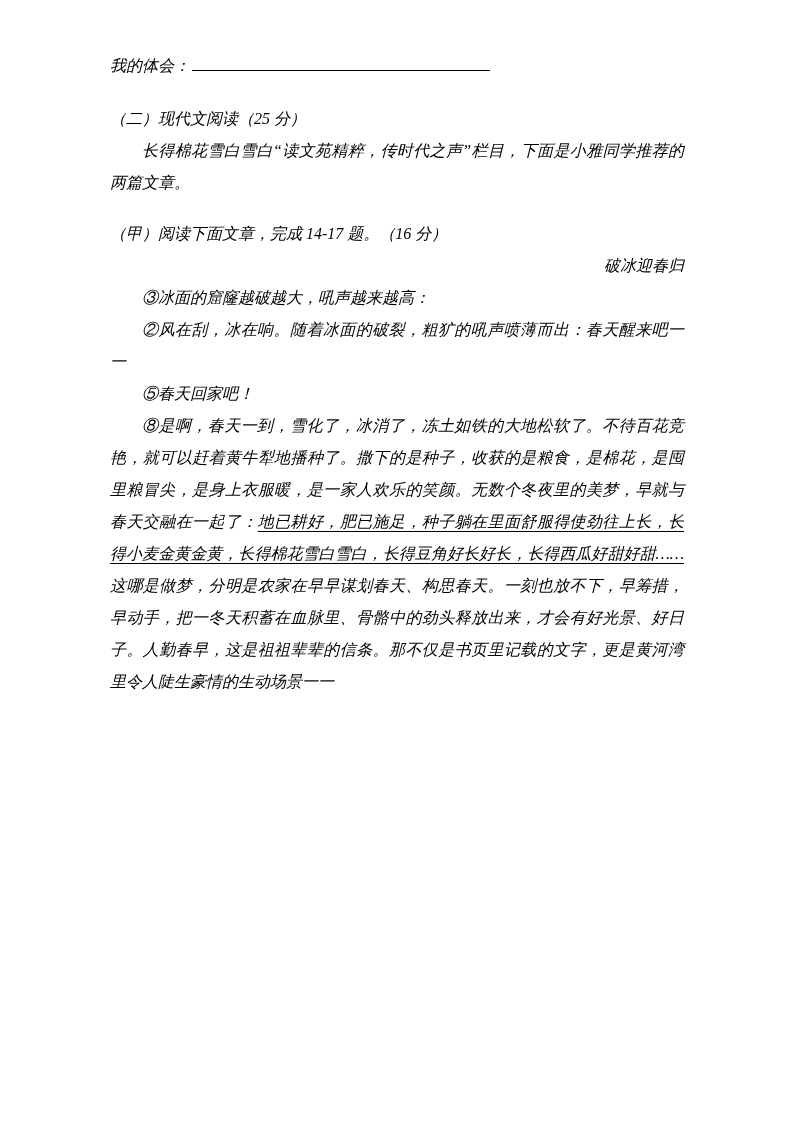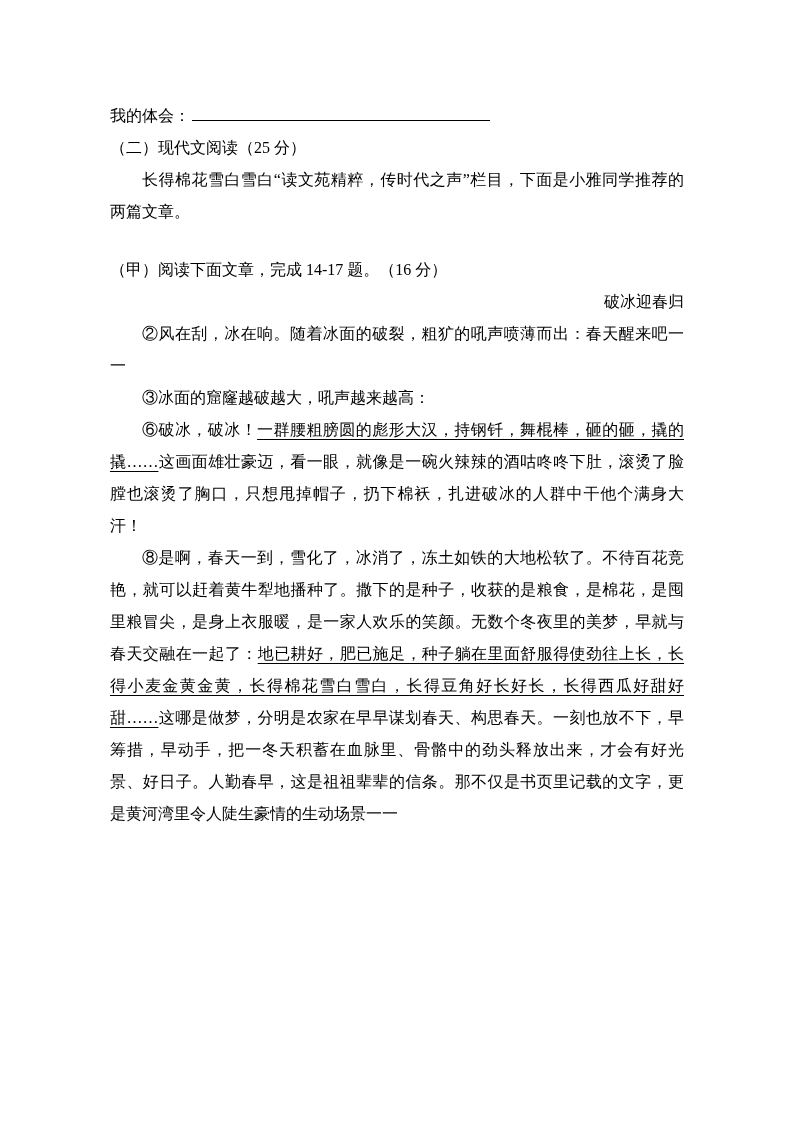--- a/index.html
+++ b/index.html
@@ -7,42 +7,43 @@
     width: 794px;
     background: #ffffff;
     font-family: "Liberation Serif", "DejaVu Serif", serif;
   }
   .page {
     position: relative;
     width: 794px;
     height: 1123px;
     background: #ffffff;
     color: #000000;
-    padding: 100px 110px 0 110px;
+    padding: 50px 110px 0 110px;
     font-size: 16px;
     line-height: 32px;
     overflow: hidden;
+    font-style: italic;
   }
   .line { white-space: nowrap; }
   .reflection-line { }
   .blank {
     display: inline-block;
     width: 298px;
     height: 16px;
     border-bottom: 1px solid #000;
     vertical-align: baseline;
     margin-left: 2px;
   }
-  .section-heading { margin-top: 0; }
+  .section-heading { margin-top: 21px; }
   .intro {
     text-indent: 2em;
     text-align: justify;
     white-space: normal;
   }
-  .instruction { margin-top: 26px; }
+  .instruction { margin-top: 19px; }
   .center { text-align: right; }
   .body-para {
     text-indent: 2em;
     text-align: justify;
   }
   .body-para span { text-indent: 0; }
   .u {
     text-decoration: underline;
     text-underline-offset: 4px;
     text-decoration-thickness: 1px;
@@ -60,19 +61,19 @@
   <div class="line section-heading">（二）现代文阅读（25 分）</div>
 
   <div class="intro">长得棉花雪白雪白“读文苑精粹，传时代之声”栏目，下面是小雅同学推荐的两篇文章。</div>
 
   <div class="line instruction">（甲）阅读下面文章，完成 14-17 题。（16 分）</div>
 
   <div class="line center">破冰迎春归</div>
 
 
   <div id="article-body">
+      <p class="body-para"><span class="">③冰面的窟窿越破越大，吼声越来越高：</span></p>
       <p class="body-para"><span class="">②风在刮，冰在响。随着冰面的破裂，粗犷的吼声喷薄而出：春天醒来吧一一</span></p>
-      <p class="body-para"><span class="">③冰面的窟窿越破越大，吼声越来越高：</span></p>
-      <p class="body-para"><span class="">⑥破冰，破冰！</span><span class="u">一群腰粗膀圆的彪形大汉，持钢钎，舞棍棒，砸的砸，撬的撬……</span><span class="">这画面雄壮豪迈，看一眼，就像是一碗火辣辣的酒咕咚咚下肚，滚烫了脸膛也滚烫了胸口，只想甩掉帽子，扔下棉袄，扎进破冰的人群中干他个满身大汗！</span></p>
+      <p class="body-para"><span class="">⑤春天回家吧！</span></p>
       <p class="body-para"><span class="">⑧是啊，春天一到，雪化了，冰消了，冻土如铁的大地松软了。不待百花竞艳，就可以赶着黄牛犁地播种了。撒下的是种子，收获的是粮食，是棉花，是囤里粮冒尖，是身上衣服暖，是一家人欢乐的笑颜。无数个冬夜里的美梦，早就与春天交融在一起了：</span><span class="u">地已耕好，肥已施足，种子躺在里面舒服得使劲往上长，长得小麦金黄金黄，长得棉花雪白雪白，长得豆角好长好长，长得西瓜好甜好甜……</span><span class="">这哪是做梦，分明是农家在早早谋划春天、构思春天。一刻也放不下，早筹措，早动手，把一冬天积蓄在血脉里、骨骼中的劲头释放出来，才会有好光景、好日子。人勤春早，这是祖祖辈辈的信条。那不仅是书页里记载的文字，更是黄河湾里令人陡生豪情的生动场景一一</span></p>
     </div>
 
 </div>
 
 </body></html>

